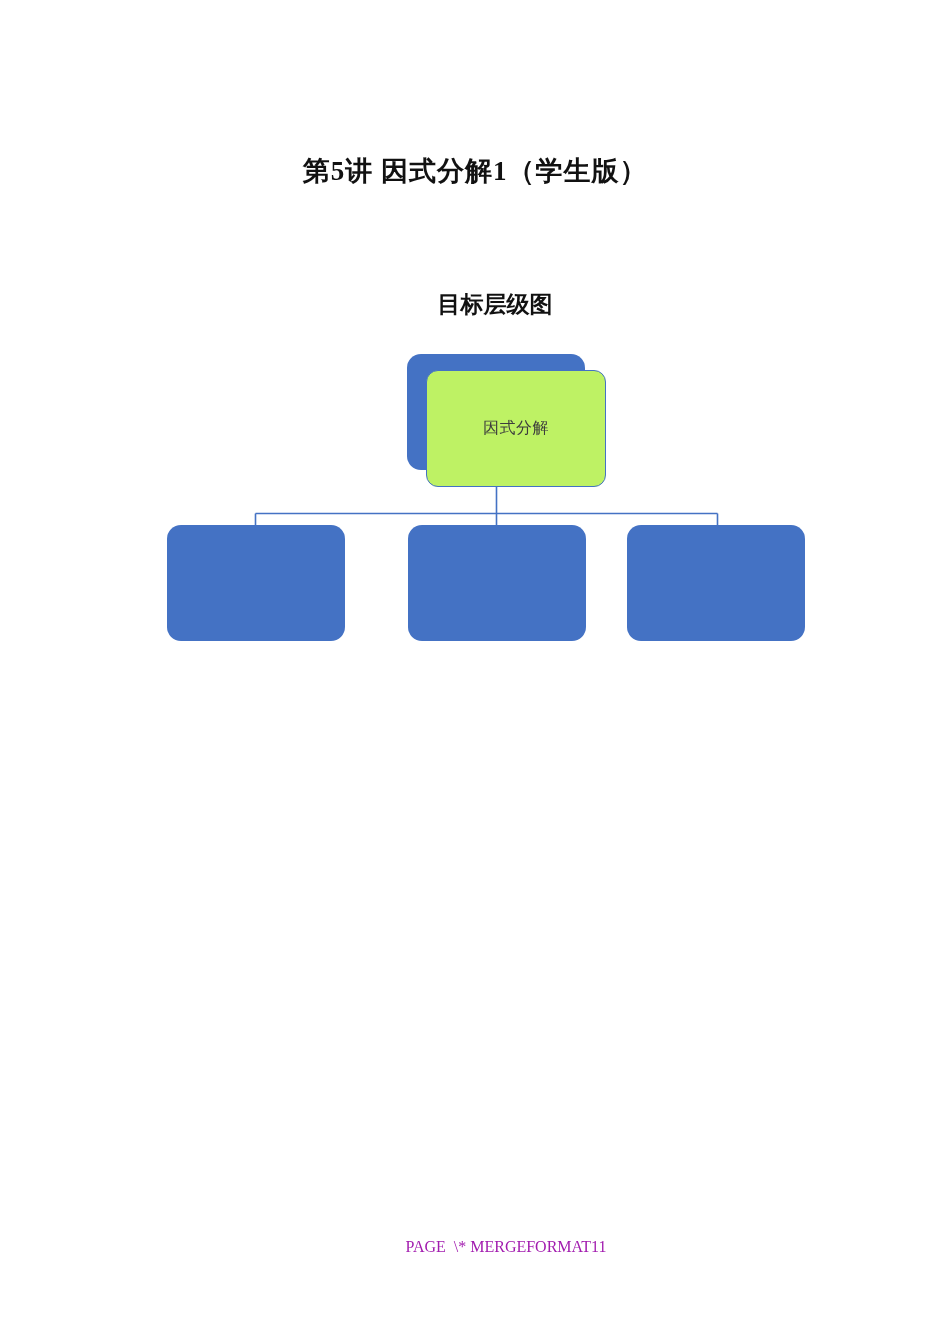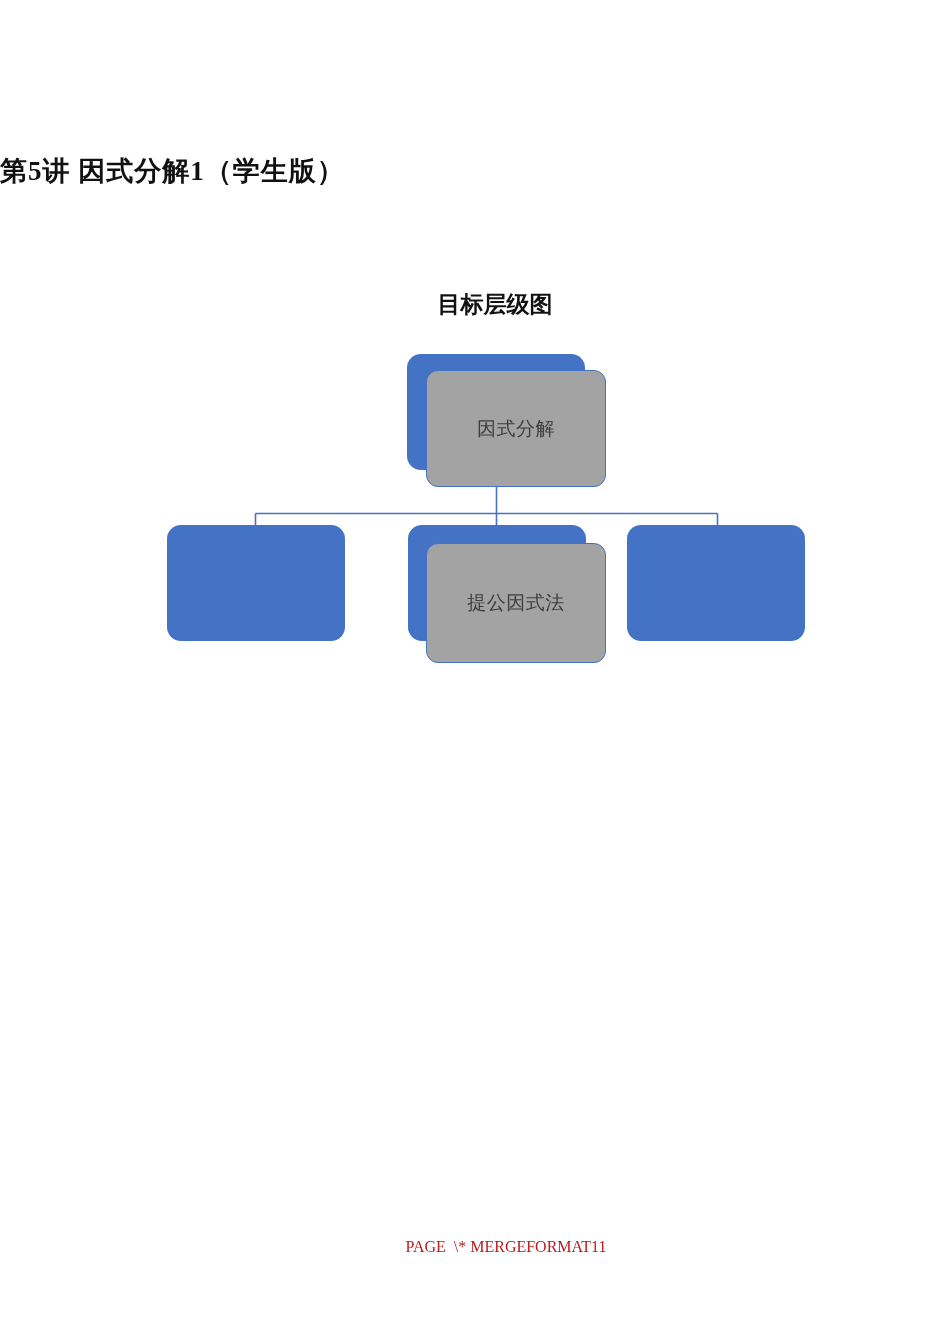--- a/index.html
+++ b/index.html
@@ -8,56 +8,56 @@
     width: 950px; height: 1344px;
     background: #ffffff;
     font-family: "Liberation Serif", serif;
     position: relative;
     overflow: hidden;
   }
   .page { position: absolute; inset: 0; background: #ffffff; }
 
   .doc-title {
     position: absolute; top: 153px; left: 0; width: 950px;
-    margin: 0; text-align: left;
+    margin: 0; text-align: center;
     font-family: "Liberation Serif", serif;
     font-size: 27px; font-weight: bold; color: var(--ink);
     letter-spacing: 1px;
   }
   .diagram-heading {
     position: absolute; top: 289px; left: 20px; width: 950px;
     text-align: center;
     font-family: "Liberation Sans", sans-serif;
     font-size: 23px; font-weight: bold; color: var(--ink);
   }
 
   .connectors { position: absolute; left: 0; top: 0; }
 
   .shadow-box {
     position: absolute;
     background: var(--accent);
     border-radius: 14px;
   }
   .node-box {
     position: absolute;
-    background: #a3a3a3;
+    background: #bef264;
     border: 1.6px solid var(--accent);
     border-radius: 12px;
     display: flex; align-items: center; justify-content: center;
     font-family: "Liberation Serif", serif;
-    font-size: 19px; color: var(--node-ink);
+    font-size: 16px; color: var(--node-ink);
     letter-spacing: 0.5px;
     box-sizing: border-box;
   }
 
   .footer-field {
     position: absolute; top: 1238px; left: 62px; width: 888px;
     text-align: center;
     font-family: "Liberation Serif", serif;
-    font-size: 16px; color: #b91c1c;
+    font-size: 16px; color: #a21caf;
     white-space: pre;
   }
 </style>
 </head>
 <body>
 
 <div class="page">
 
   <h1 class="doc-title">第5讲 因式分解1（学生版）</h1>
 
@@ -72,21 +72,18 @@
   </svg>
 
   <div class="shadow-box" style="left:407px; top:354px; width:178px; height:116px;"></div>
   <div class="node-box" style="left:426px; top:370px; width:180px; height:117px;">
     <span>因式分解</span>
   </div>
 
   <div class="shadow-box" style="left:167px; top:525px; width:178px; height:116px;"></div>
 
   <div class="shadow-box" style="left:408px; top:525px; width:178px; height:116px;"></div>
-  <div class="node-box" style="left:426px; top:543px; width:180px; height:120px;">
-    <span>提公因式法</span>
-  </div>
 
   <div class="shadow-box" style="left:627px; top:525px; width:178px; height:116px;"></div>
 
   <div class="footer-field">PAGE  \* MERGEFORMAT11</div>
 
 </div>
 
 </body></html>

